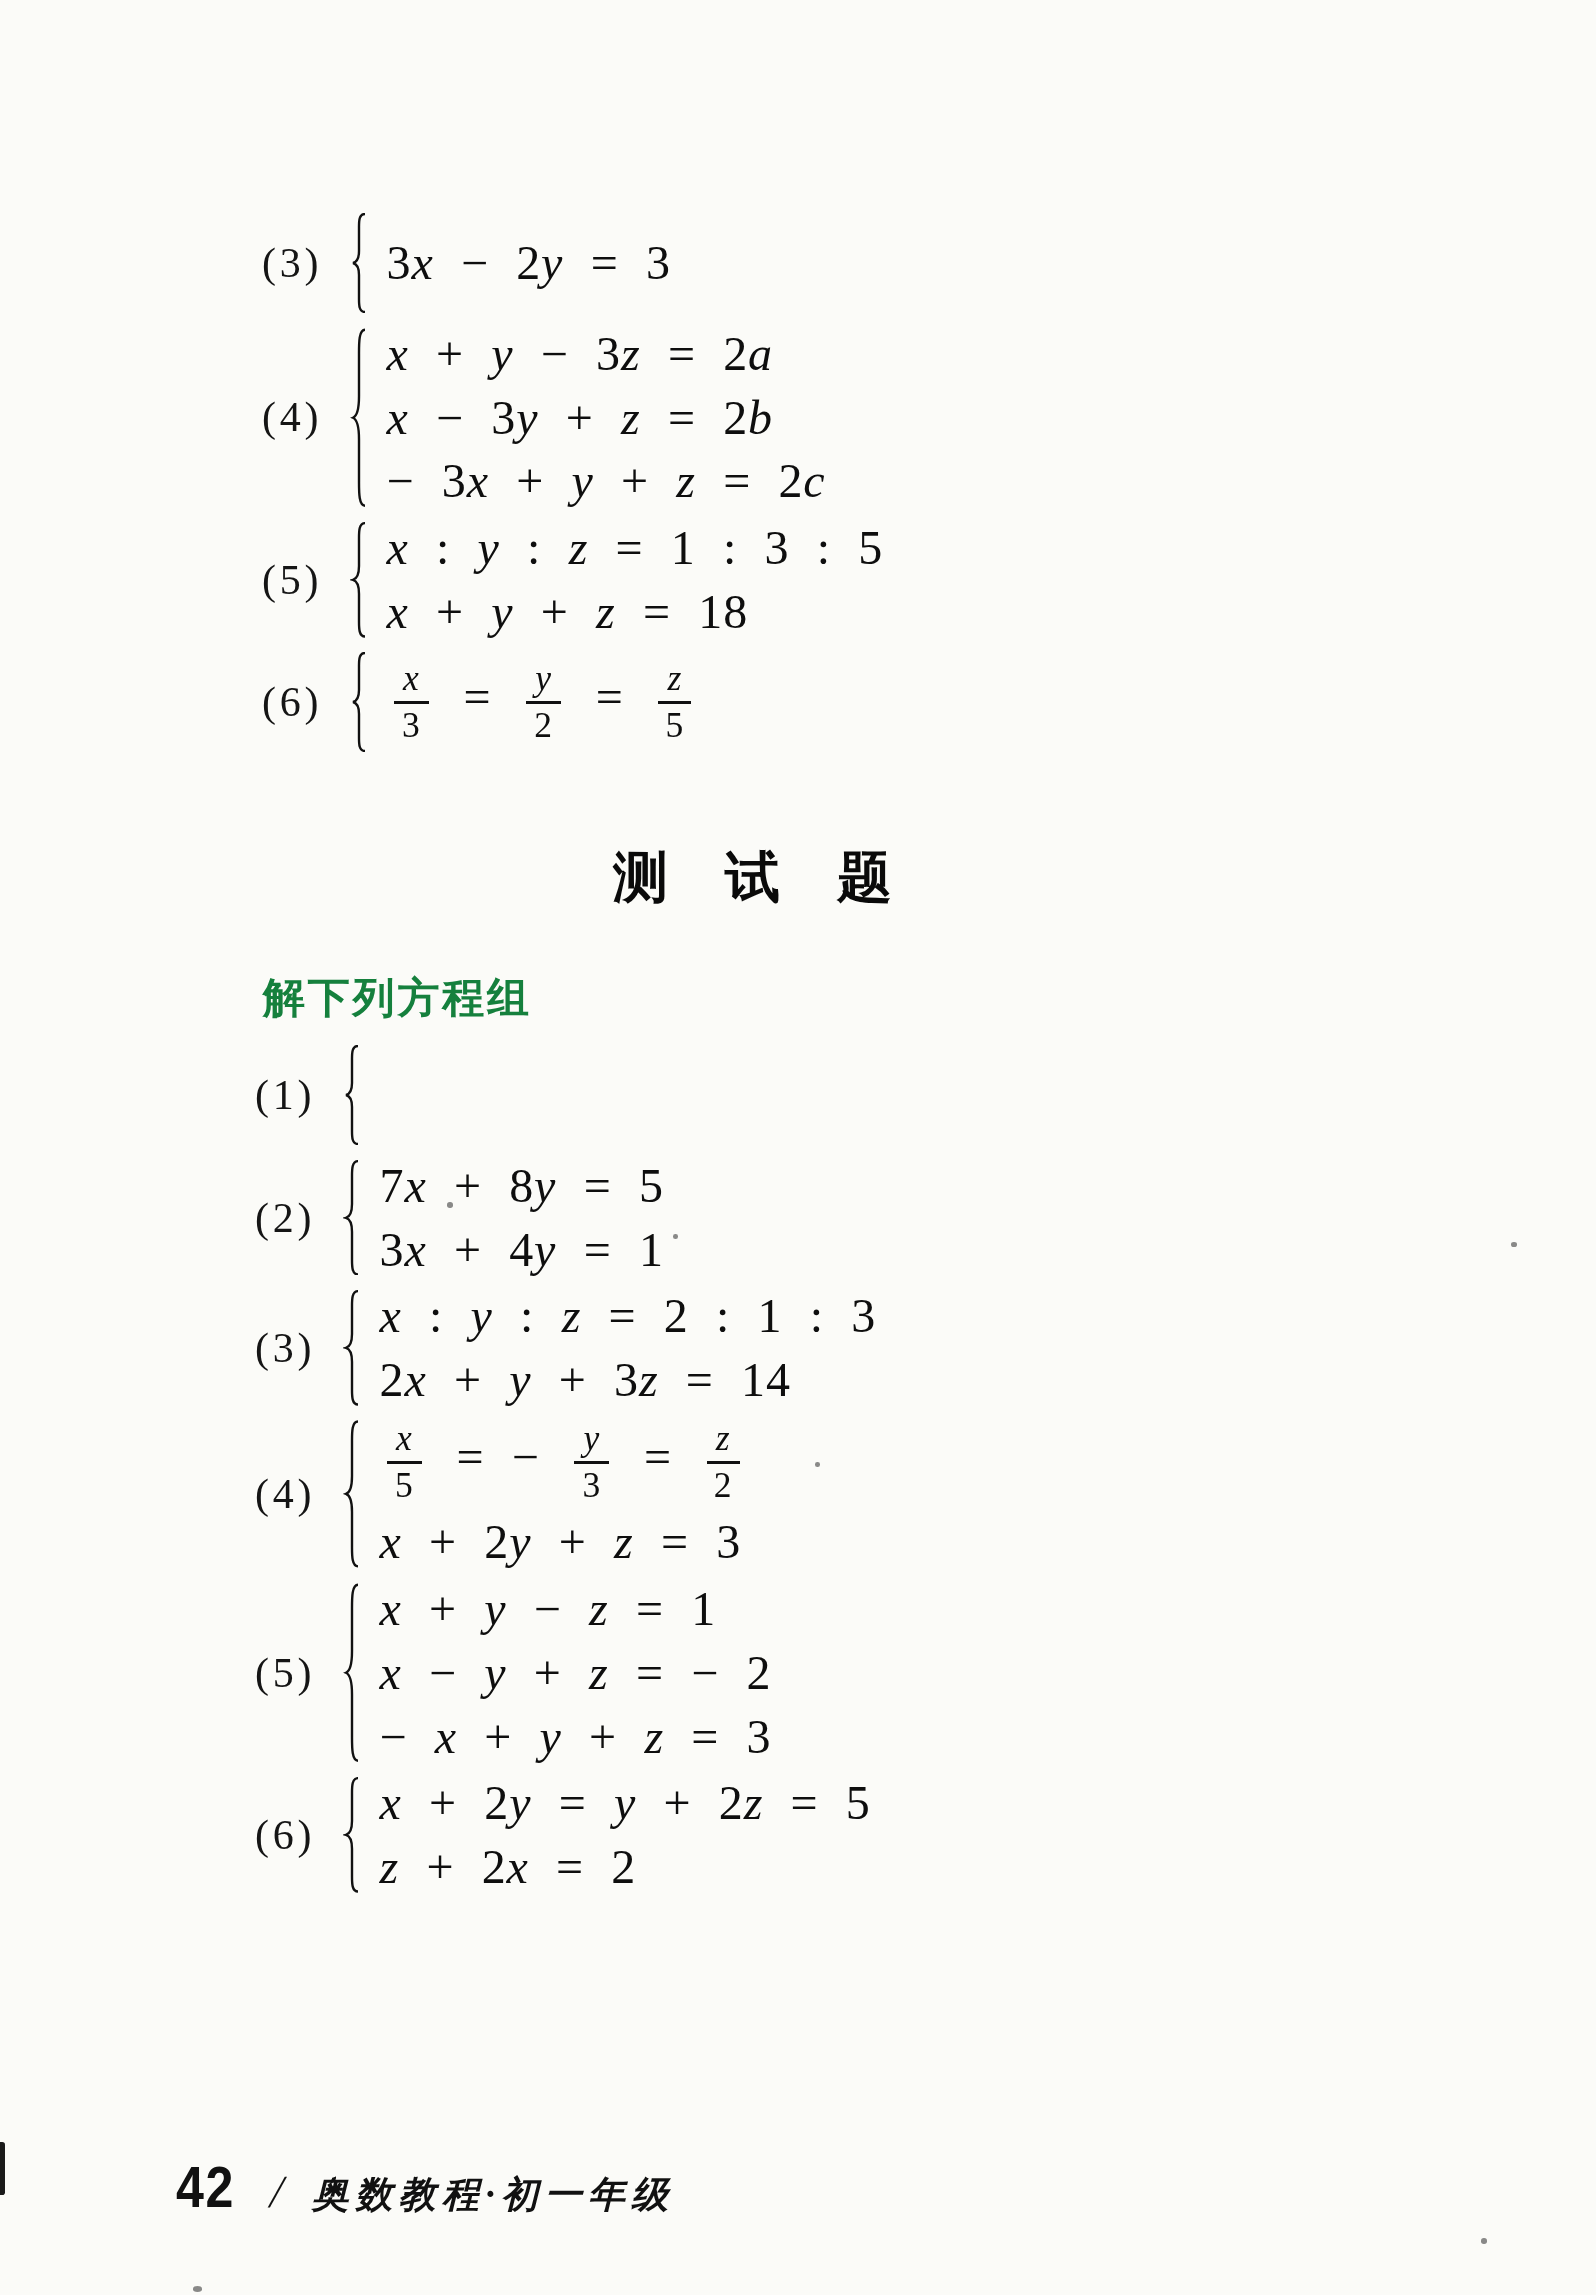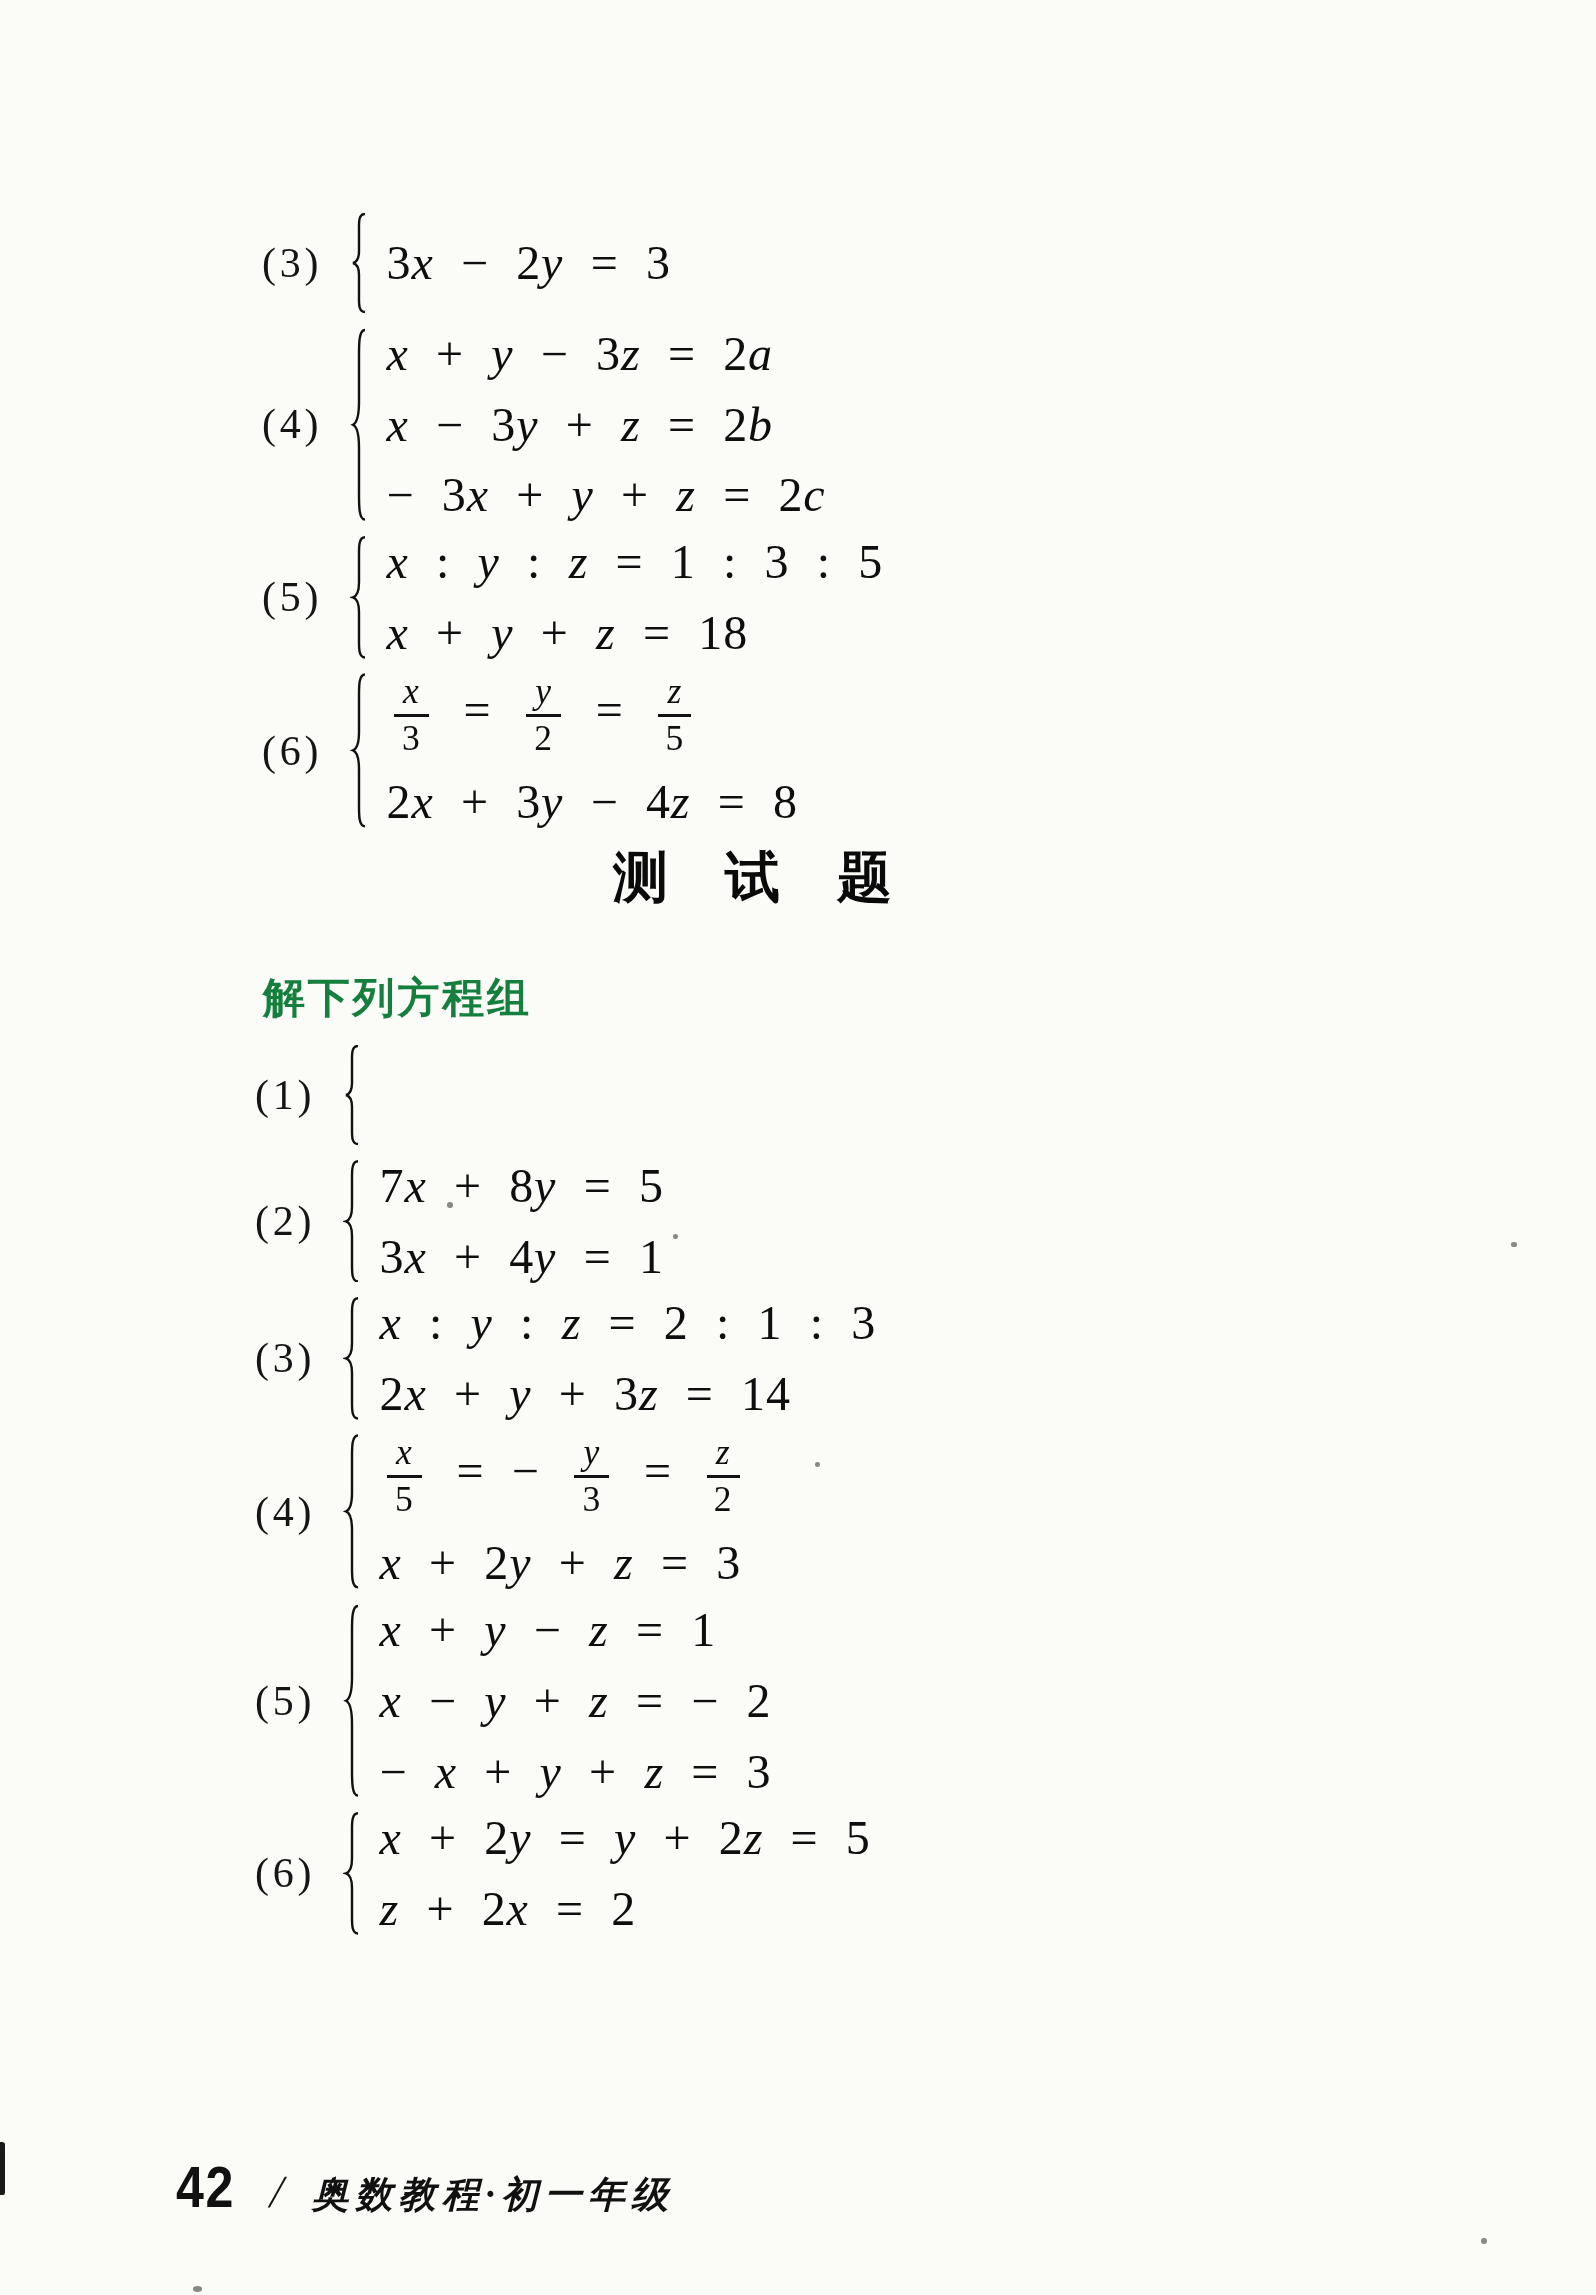--- a/index.html
+++ b/index.html
@@ -28,21 +28,21 @@
     color: #151515;
   }
   .brace {
     align-self: stretch;
     width: 20px;
     flex: 0 0 20px;
     margin-right: 16.5px;
     min-height: 88px;
   }
   .brace svg { width: 100%; height: 100%; display: block; }
-  .lines { display: flex; flex-direction: column; gap: 19px; }
+  .lines { display: flex; flex-direction: column; gap: 12px; }
   .eq-line {
     font-size: 48px;
     line-height: 1.08;
     white-space: nowrap;
     word-spacing: 0.30em;
     letter-spacing: 0.9px;
     color: #0e0e0e;
   }
   .eq-line i { font-style: italic; font-family: "Liberation Serif", "DejaVu Serif", serif; }
   .frac {
@@ -175,21 +175,20 @@
           <div class="eq-line"><span class="frac">
               <span class="num"><span><i>x</i></span></span>
               <span class="den"><span>3</span></span>
             </span><span> = </span><span class="frac">
               <span class="num"><span><i>y</i></span></span>
               <span class="den"><span>2</span></span>
             </span><span> = </span><span class="frac">
               <span class="num"><span><i>z</i></span></span>
               <span class="den"><span>5</span></span>
             </span></div>
-          <div class="eq-line"><span>2<i>x</i> + 3<i>y</i> − 4<i>z</i> = 8</span></div>
         </div>
       </div>
     </section>
 
   <h1 class="heading">测试题</h1>
 
   <h2 class="subheading">解下列方程组</h2>
 
   <section class="systems" id="test-systems" style="left:255px; top:1045px;">
       <div class="system-row">

